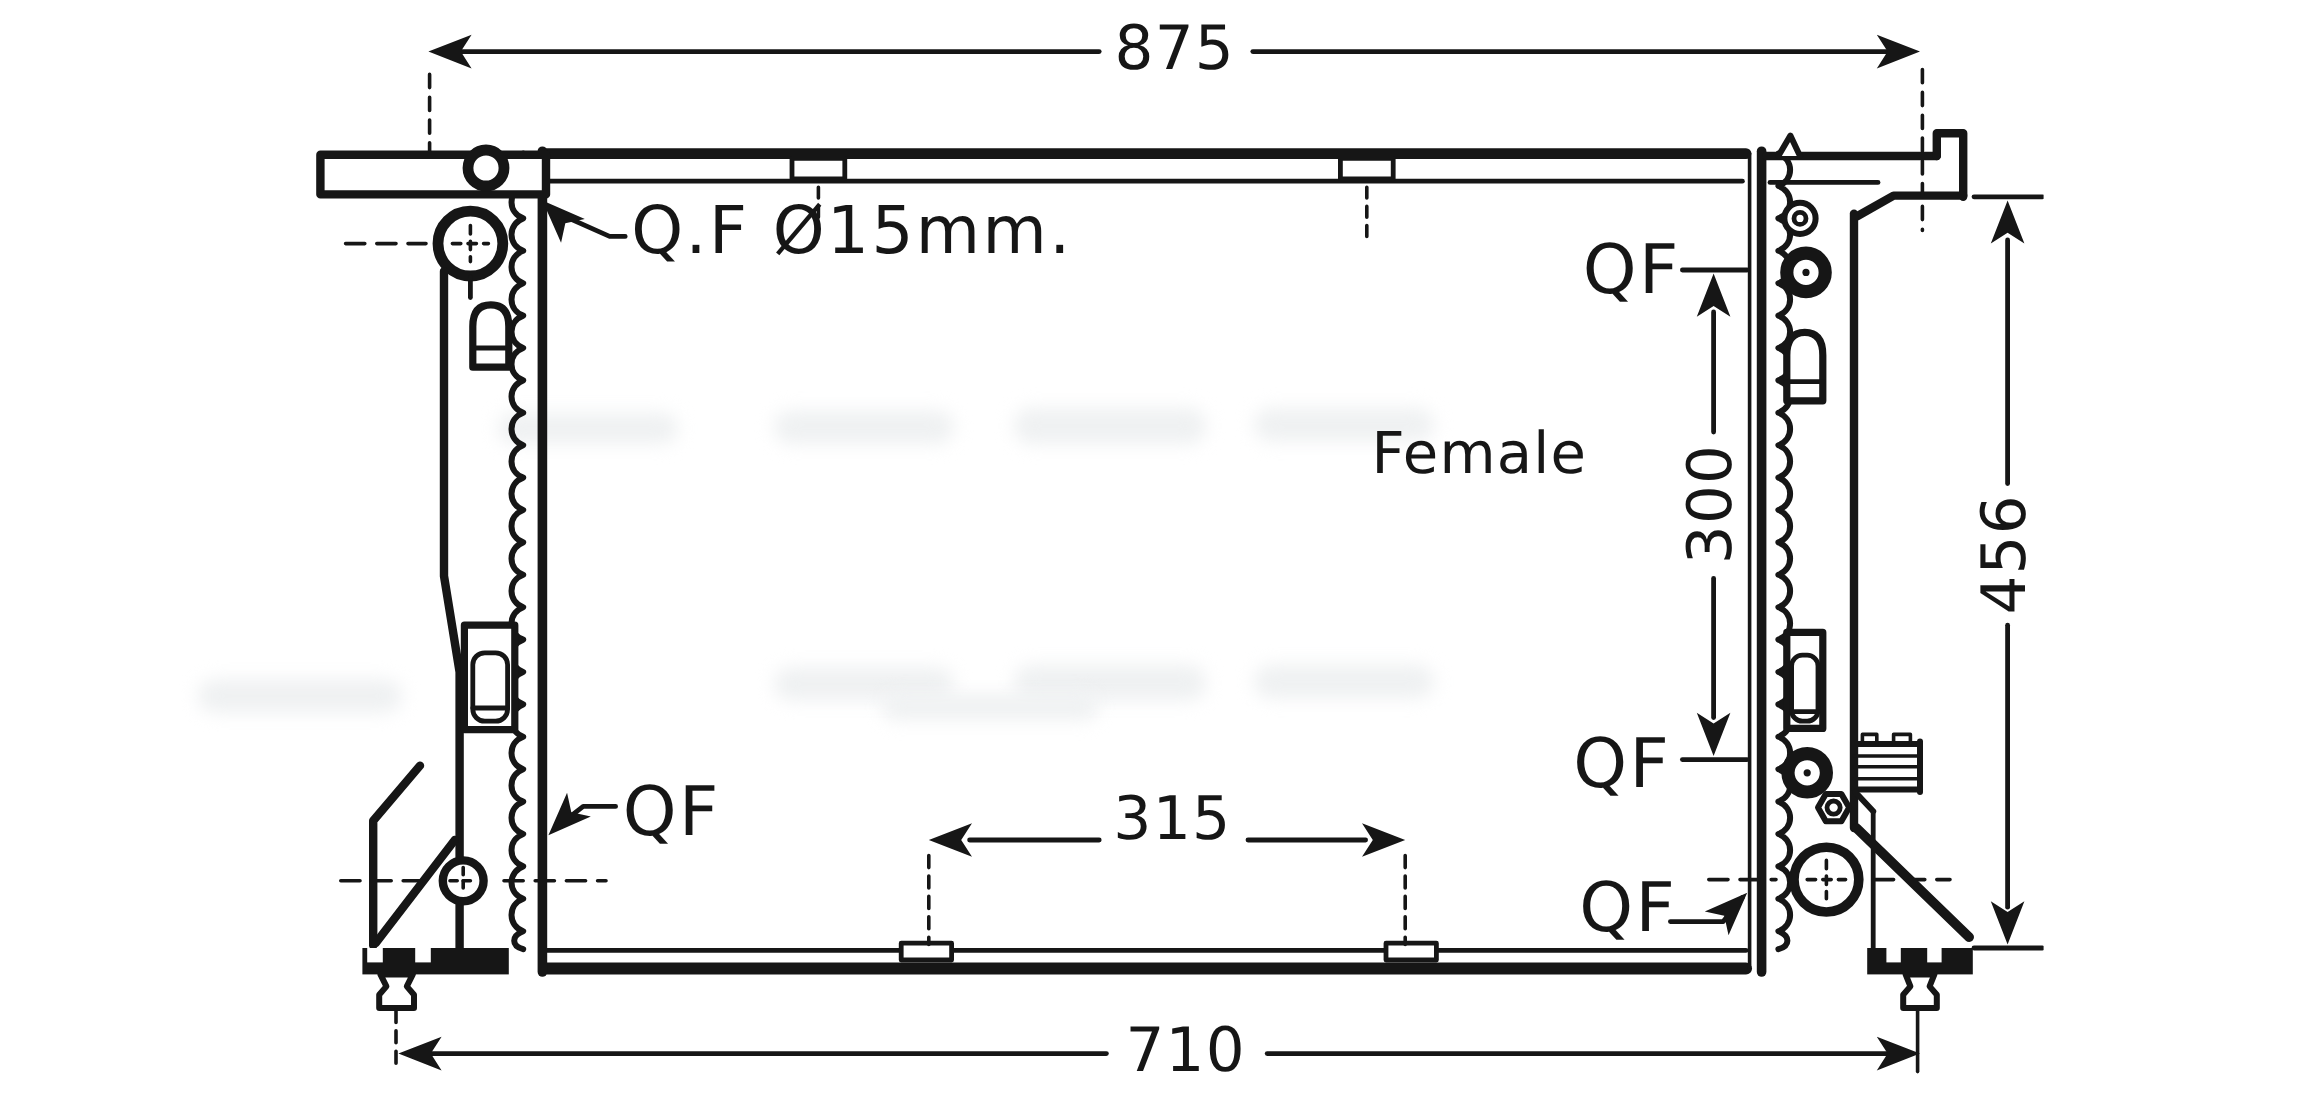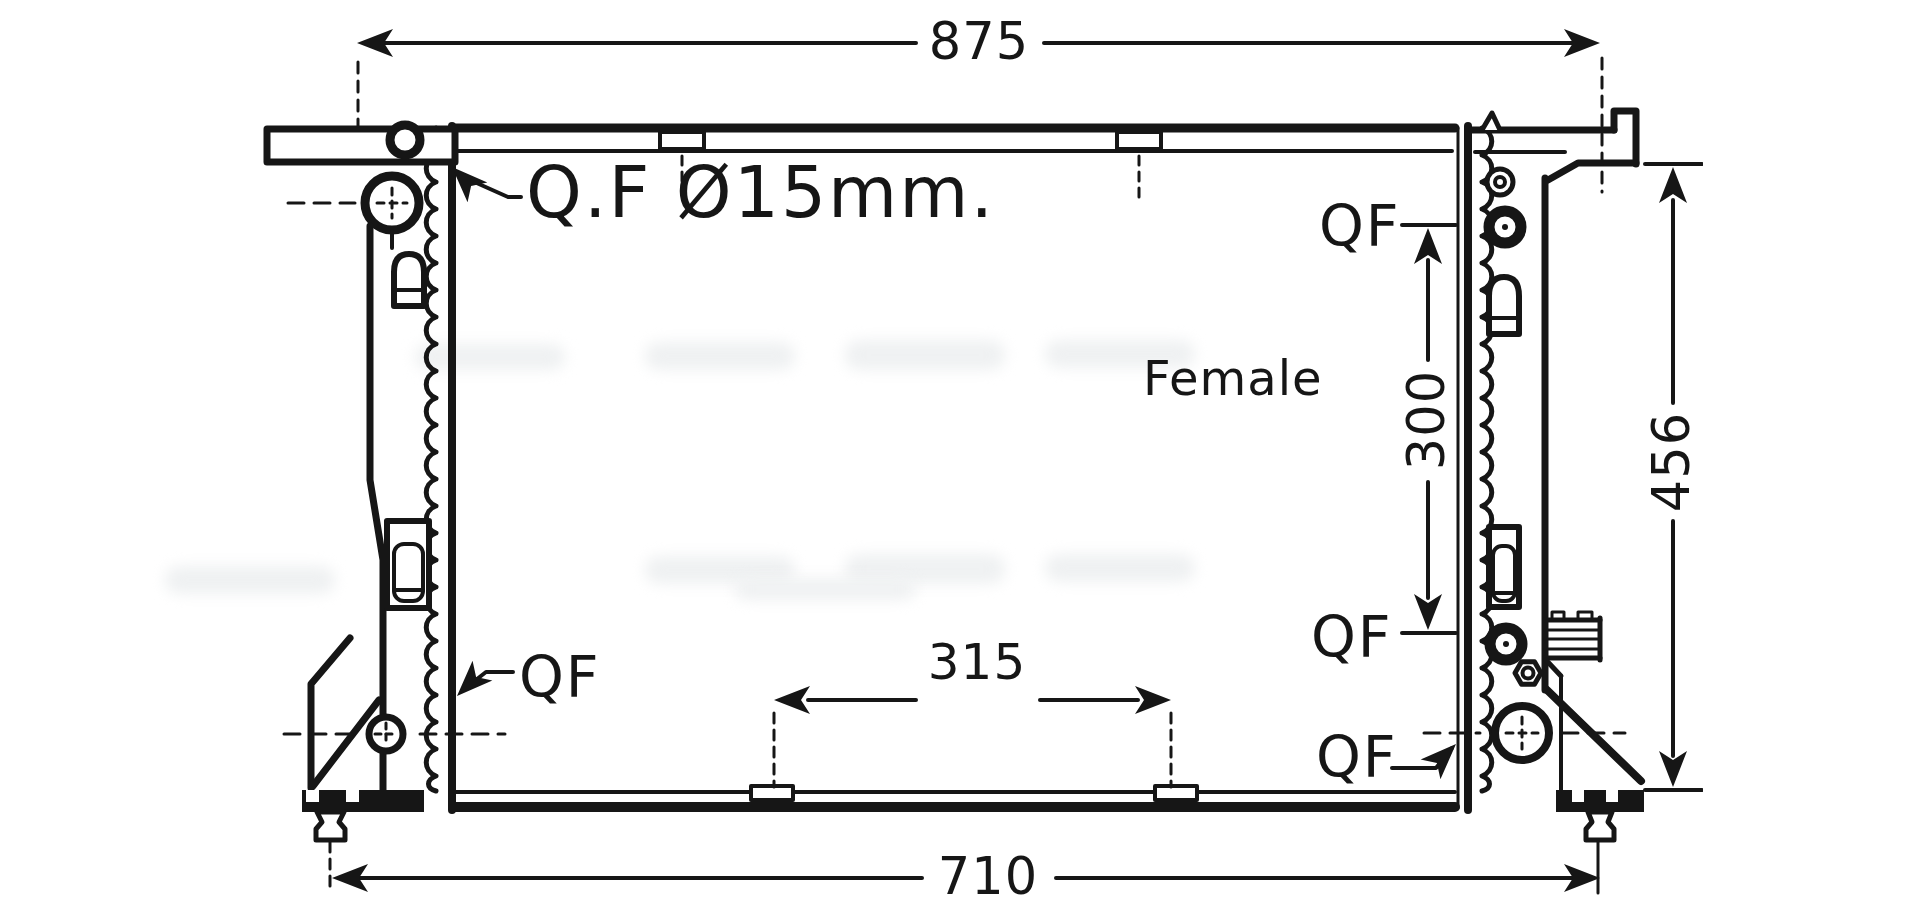--- a/index.html
+++ b/index.html
@@ -7,21 +7,21 @@
     position:relative;width:1703px;height:919px;background:#ffffff;overflow:hidden;
     font-family:"DejaVu Sans",sans-serif;color:#161616;
   }
   #stage svg{position:absolute;left:0;top:0;}
   .lbl{
     position:absolute;white-space:nowrap;color:#161616;
     font-family:"DejaVu Sans",sans-serif;line-height:1;
   }
   .dim{font-size:51px;letter-spacing:1px;transform:translate(-50%,-50%);}
   .dim.rot{transform:translate(-50%,-50%) rotate(-90deg);}
-  .callout{font-size:71px;letter-spacing:2px;transform:translate(0,-50%);}
+  .callout{font-size:55px;letter-spacing:2px;transform:translate(0,-50%);}
   .female{font-size:48px;letter-spacing:1px;line-height:1.22;text-align:center;}
   .watermark{position:absolute;background:#eff1f2;filter:blur(7px);border-radius:14px;}
 </style>
 </head>
 <body>
 
 <div id="stage">
 
   <div class="watermark" style="left:415px;top:344px;width:150px;height:26px"></div>
   <div class="watermark" style="left:645px;top:342px;width:150px;height:28px"></div>
@@ -192,21 +192,21 @@
         <g>
           <path d="M1392,768 H1436 L1452,748"></path>
           <polygon points="0,0 -36,-14 -27,0 -36,14" transform="translate(1456,744) rotate(-45)" fill="#161616" stroke="none"></polygon>
         </g>
       </g>
     </g>
   </svg>
 
   <div class="lbl dim" style="left:979px;top:41px;">875</div>
   <div class="lbl dim" style="left:988px;top:876px;">710</div>
-  <div class="lbl dim" style="left:977px;top:662px;font-size:50px;">315</div>
+  <div class="lbl dim" style="left:977px;top:682px;font-size:50px;">315</div>
   <div class="lbl dim rot" style="left:1671px;top:462px;">456</div>
   <div class="lbl dim rot" style="left:1426px;top:420px;">300</div>
 
   <div class="lbl callout" style="left:526px;top:192px;">Q.F Ø15mm.</div>
   <div class="lbl callout" style="left:519px;top:677px;font-size:57px;">QF</div>
   <div class="lbl callout" style="left:1319px;top:226px;font-size:57px;">QF</div>
   <div class="lbl callout" style="left:1311px;top:637px;font-size:57px;">QF</div>
   <div class="lbl callout" style="left:1316px;top:757px;font-size:57px;">QF</div>
 
   <div class="lbl female" style="left:1143px;top:349px;">

